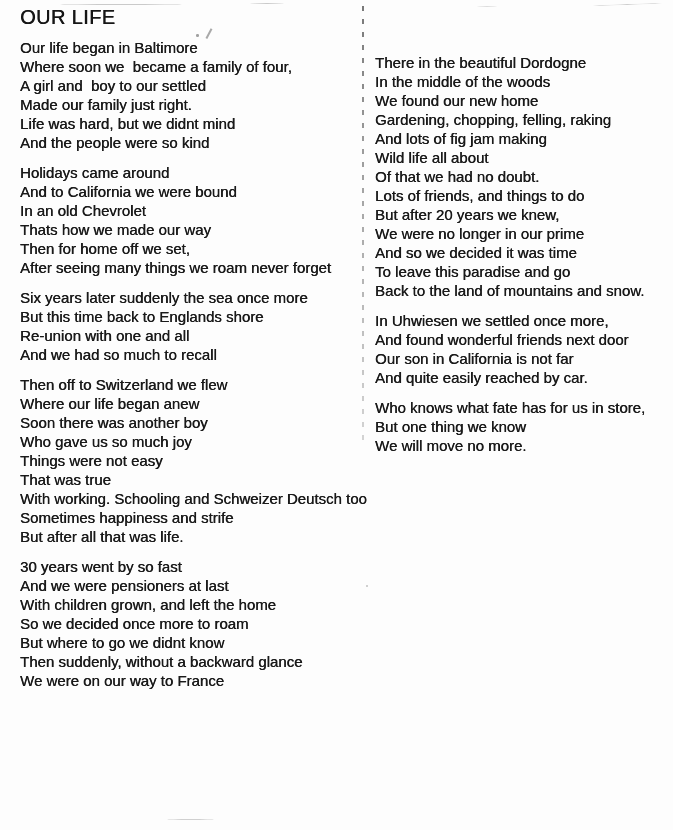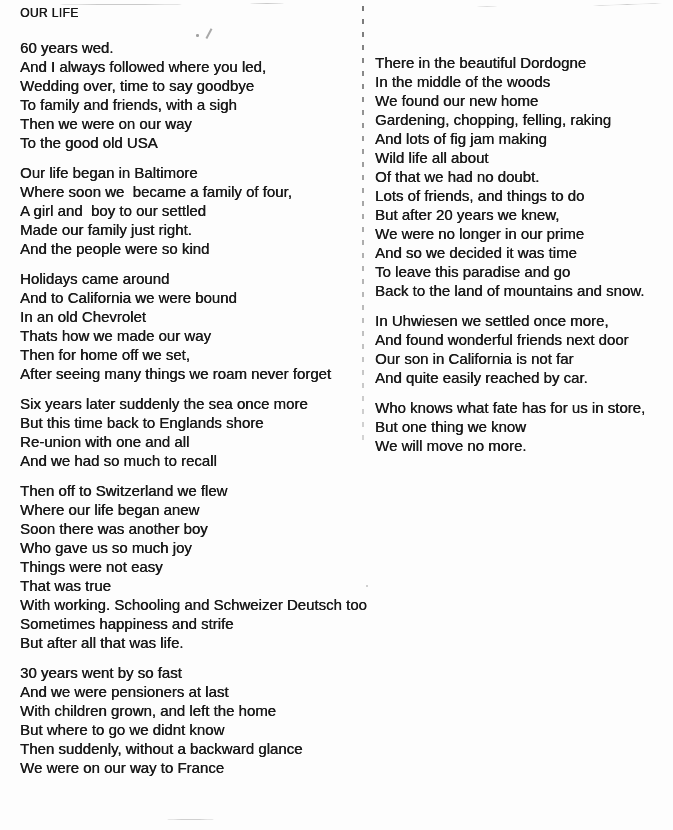--- a/index.html
+++ b/index.html
@@ -13,21 +13,21 @@
     height: 830px;
     background: #fdfdfd;
     overflow: hidden;
     font-family: "Liberation Sans", "DejaVu Sans", sans-serif;
     color: #191919;
   }
   .doc-title {
     position: absolute;
     left: 20px;
     top: 6px;
-    font-size: 12px;
+    font-size: 20px;
     letter-spacing: 0.4px;
     color: #161616;
     text-shadow: 0.4px 0 0 currentColor;
     white-space: pre;
   }
   .col {
     position: absolute;
   }
   .col-left {
     left: 20px;
@@ -117,32 +117,25 @@
   <div class="smudge smudge-b"></div>
   <div class="smudge smudge-c"></div>
   <div class="smudge smudge-d"></div>
   <div class="smudge smudge-e"></div>
   <div class="speck-dot"></div>
   <div class="slash-mark"></div>
   <div class="speck-b"></div>
 
   <div class="col col-left">
     <div class="stanza">
-        <div class="line">60 years wed.</div>
-        <div class="line">And I always followed where you led,</div>
-        <div class="line">Wedding over, time to say goodbye</div>
-        <div class="line">To family and friends, with a sigh</div>
-        <div class="line">Then we were on our way</div>
-        <div class="line">To the good old USA</div>
-      </div>
-    <div class="stanza">
         <div class="line">Our life began in Baltimore</div>
         <div class="line">Where soon we  became a family of four,</div>
         <div class="line">A girl and  boy to our settled</div>
         <div class="line">Made our family just right.</div>
+        <div class="line">Life was hard, but we didnt mind</div>
         <div class="line">And the people were so kind</div>
       </div>
     <div class="stanza">
         <div class="line">Holidays came around</div>
         <div class="line">And to California we were bound</div>
         <div class="line">In an old Chevrolet</div>
         <div class="line">Thats how we made our way</div>
         <div class="line">Then for home off we set,</div>
         <div class="line">After seeing many things we roam never forget</div>
       </div>
@@ -160,20 +153,21 @@
         <div class="line">Things were not easy</div>
         <div class="line">That was true</div>
         <div class="line">With working. Schooling and Schweizer Deutsch too</div>
         <div class="line">Sometimes happiness and strife</div>
         <div class="line">But after all that was life.</div>
       </div>
     <div class="stanza">
         <div class="line">30 years went by so fast</div>
         <div class="line">And we were pensioners at last</div>
         <div class="line">With children grown, and left the home</div>
+        <div class="line">So we decided once more to roam</div>
         <div class="line">But where to go we didnt know</div>
         <div class="line">Then suddenly, without a backward glance</div>
         <div class="line">We were on our way to France</div>
       </div>
   </div>
 
   <div class="col col-right">
     <div class="stanza">
         <div class="line">There in the beautiful Dordogne</div>
         <div class="line">In the middle of the woods</div>

